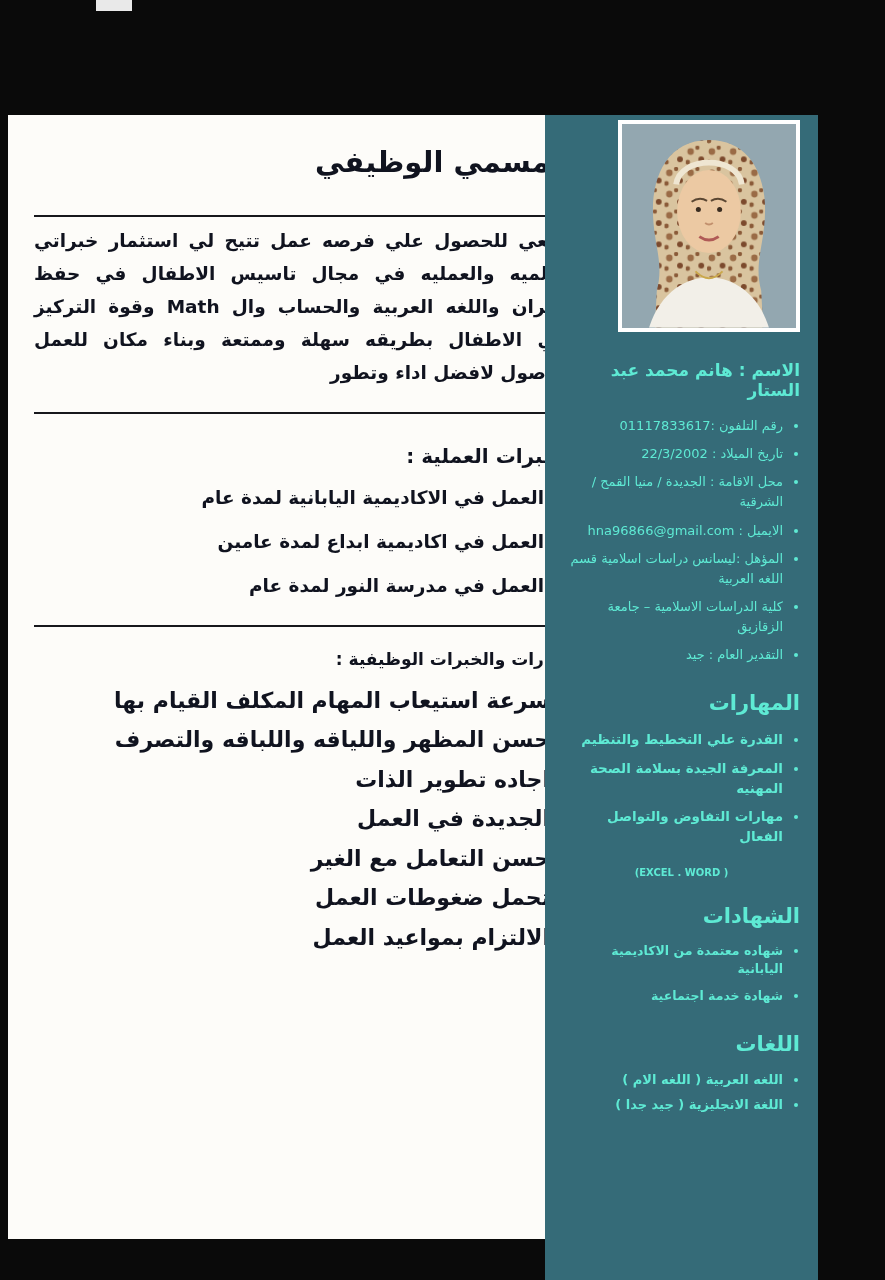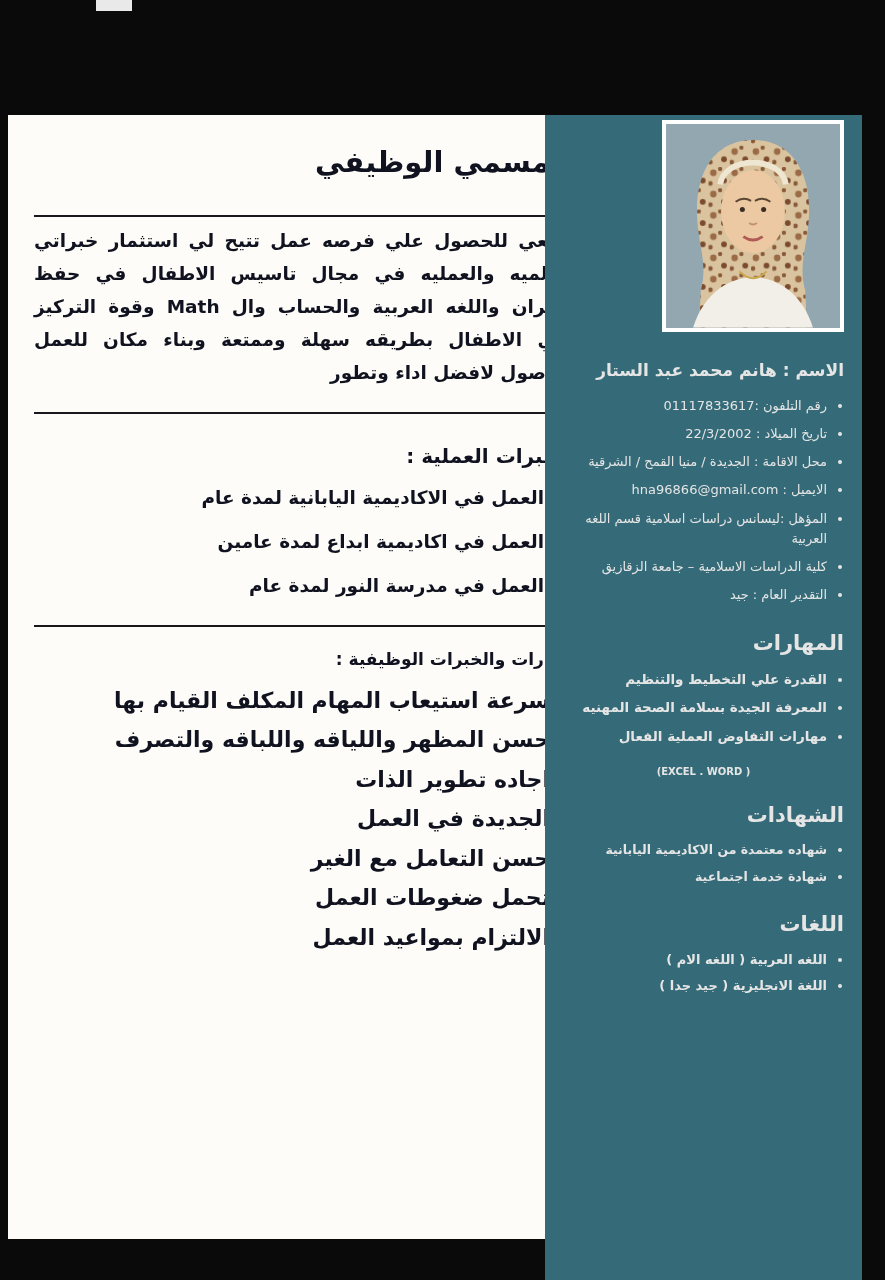--- a/index.html
+++ b/index.html
@@ -38,22 +38,22 @@
   .exp-list li { margin-bottom:19px; line-height:1.35; }
   .skillsmain-heading { font-size:17px; font-weight:bold; margin-top:22px; }
   .skillsmain-list {
     list-style:disc; margin-top:18px; padding-right:22px;
     font-size:22px; font-weight:bold;
   }
   .skillsmain-list li { margin-bottom:11px; line-height:1.3; }
 
   
   .sidebar {
-    position:absolute; left:545px; top:115px; width:317px; height:1165px;
-    direction:rtl; color:#e5e5e5; padding:0 18px;
+    position:absolute; left:545px; top:115px; width:273px; height:1165px;
+    direction:rtl; color:#5eead4; padding:0 18px;
   }
   .photo-frame {
     width:182px; height:212px; border:4px solid #fff;
     margin:5px 0 0 auto; background:#93a7b0; overflow:hidden;
   }
   .photo-frame svg { display:block; width:100%; height:100%; }
   .name-line { font-size:17px; font-weight:bold; margin-top:28px; }
   .contact-list {
     list-style:disc; margin-top:16px; padding-right:17px;
     font-size:13px; font-weight:normal; line-height:1.55;
@@ -153,21 +153,21 @@
         <li>المؤهل :ليسانس دراسات اسلامية قسم اللغه العربية</li>
         <li>كلية الدراسات الاسلامية  – جامعة الزقازيق</li>
         <li>التقدير العام : جيد</li>
       </ul>
 
     <div class="side-heading">المهارات</div>
     <ul class="side-list">
 
     <li>القدرة علي التخطيط والتنظيم</li>
         <li>المعرفة الجيدة بسلامة الصحة المهنيه</li>
-        <li>مهارات التفاوض العملية الفعال</li>
+        <li>مهارات التفاوض والتواصل الفعال</li>
       </ul>
     <div class="tools-line">(EXCEL . WORD   )</div>
 
     <div class="side-heading">الشهادات</div>
     <ul class="side-list cert-list">
 
     <li>شهاده معتمدة من الاكاديمية اليابانية</li>
         <li>شهادة خدمة اجتماعية</li>
       </ul>
 

